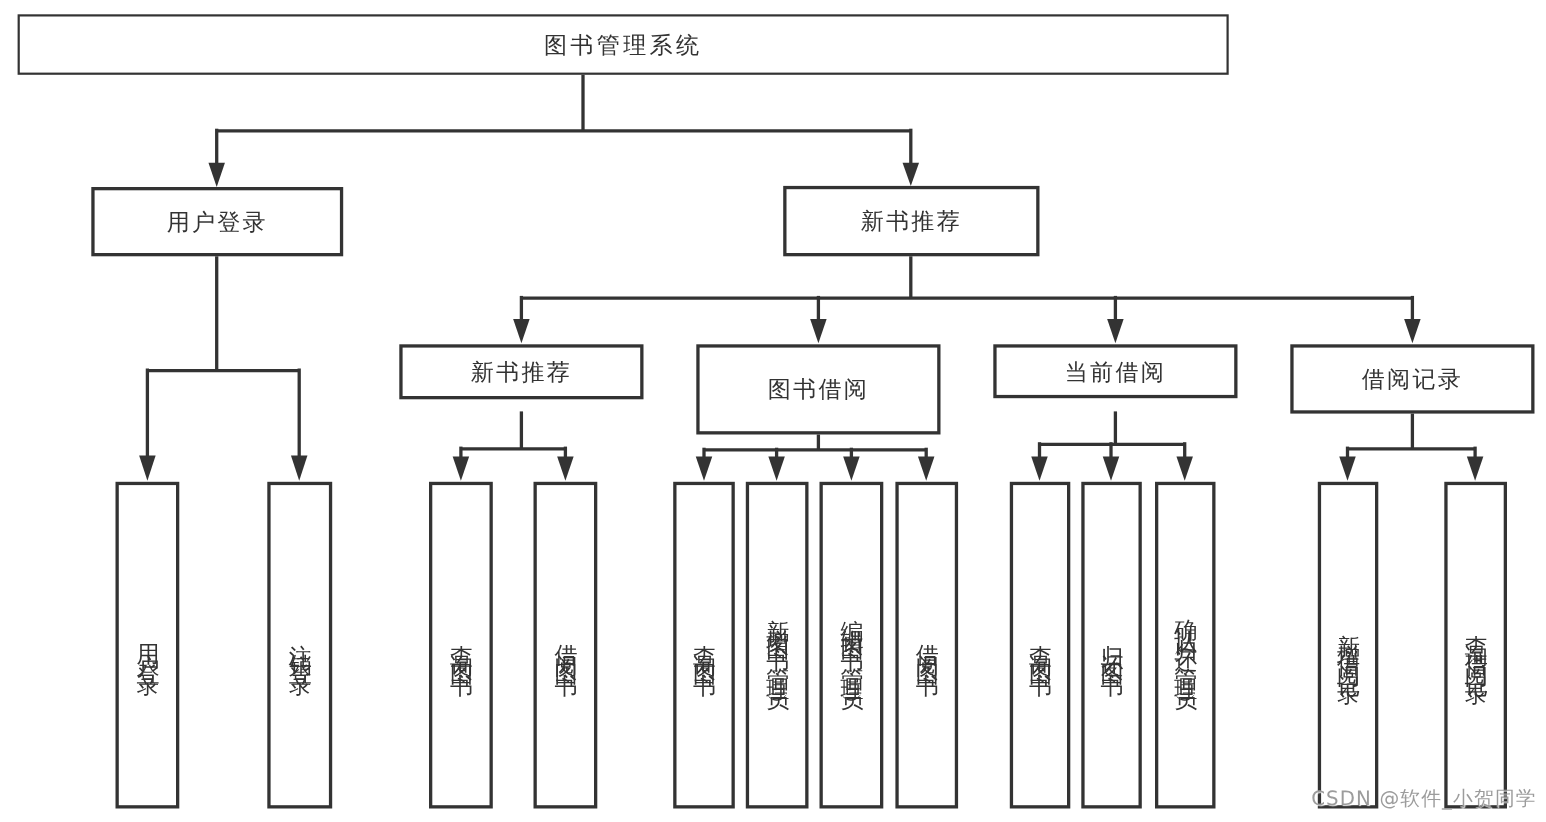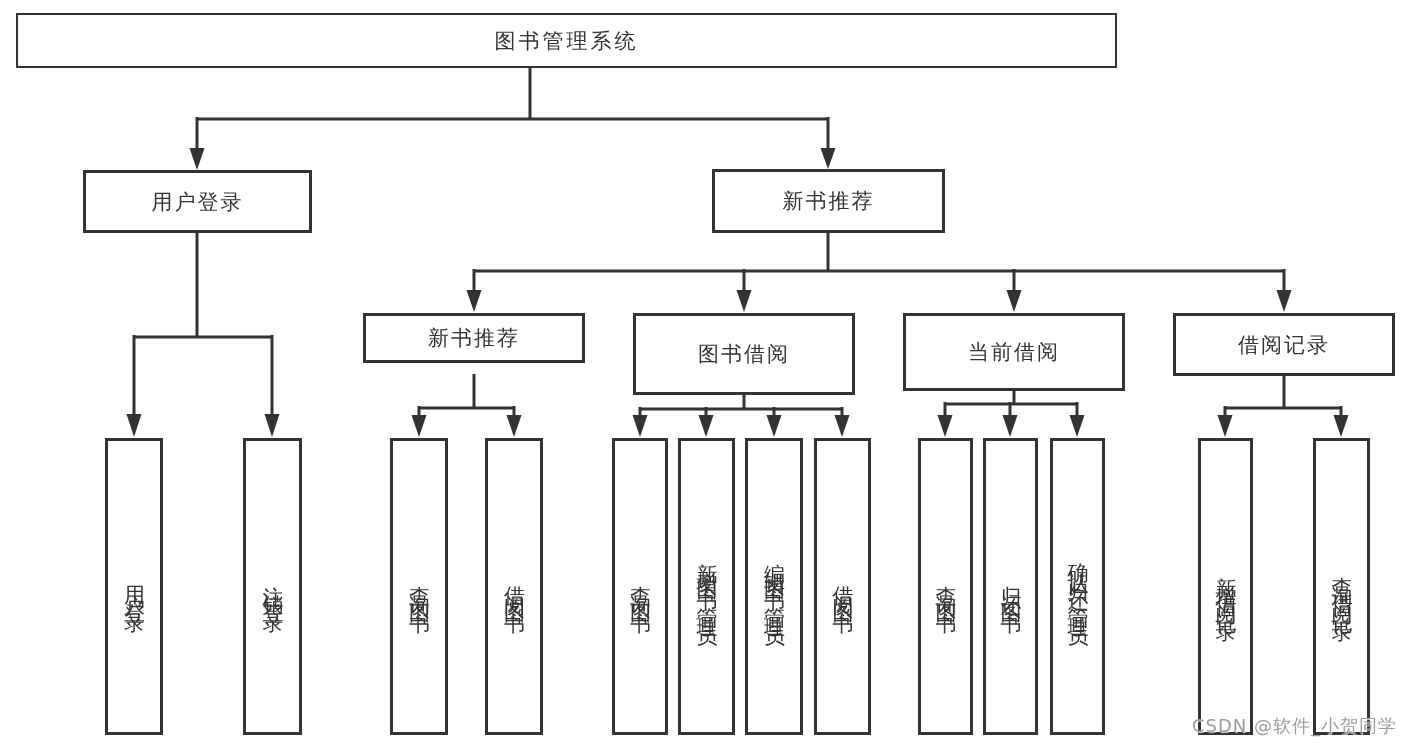--- a/index.html
+++ b/index.html
@@ -122,21 +122,21 @@
   <div class="node" style="left:712px; top:169px; width:233px; height:64px;">
     <span class="h-label">新书推荐</span>
   </div>
 
   <div class="node" style="left:363px; top:313px; width:222px; height:50px;">
     <span class="h-label">新书推荐</span>
   </div>
   <div class="node" style="left:633px; top:313px; width:222px; height:82px;">
     <span class="h-label">图书借阅</span>
   </div>
-  <div class="node" style="left:903px; top:313px; width:222px; height:78px;">
+  <div class="node" style="left:903px; top:313px; width:222px; height:49px;">
     <span class="h-label">当前借阅</span>
   </div>
   <div class="node" style="left:1173px; top:313px; width:222px; height:63px;">
     <span class="h-label">借阅记录</span>
   </div>
 
   <div class="node" style="left:105px; top:438px; width:58px; height:297px;">
     <span class="v-label">用户登录</span>
   </div>
   <div class="node" style="left:243px; top:438px; width:59px; height:297px;">

